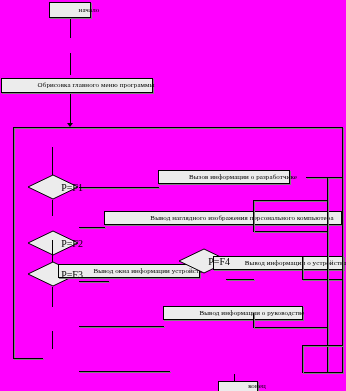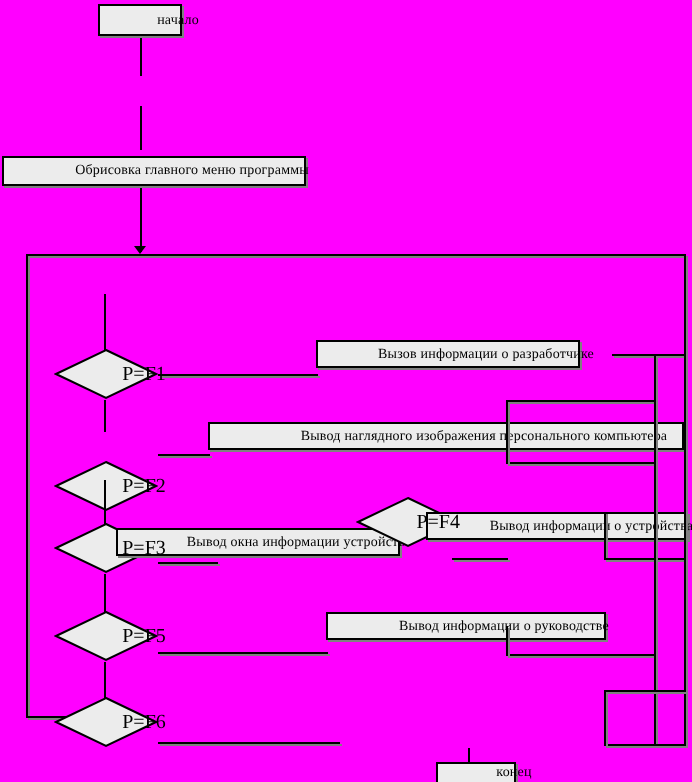--- a/index.html
+++ b/index.html
@@ -149,40 +149,28 @@
     <span class="dia-label">P=F4</span>
   </div>
   <div class="node rect" style="left:213px; top:256px; width:131px; height:14px;">
     <span>Вывод информации о устройствах</span>
   </div>
   <div class="ln h sh" style="left:226px; top:279px; width:28px;"></div>
   <div class="ln v sh" style="left:302px; top:256px; height:24px;"></div>
   <div class="ln h sh" style="left:302px; top:279px; width:40px;"></div>
 
   <div class="ln v" style="left:52px; top:287px; height:20px;"></div>
-  <div class="node diamond" style="left:27px; top:305px; width:52px; height:26px;">
-    <svg class="dia-shape" viewBox="0 0 52 26" preserveAspectRatio="none">
-      <polygon points="26,1 51,13 26,25 1,13" fill="#ECECEC" stroke="#000000" stroke-width="1"></polygon>
-    </svg>
-    <span class="dia-label">P=F5</span>
-  </div>
   <div class="ln h sh" style="left:79px; top:326px; width:85px;"></div>
   <div class="node rect" style="left:163px; top:306px; width:140px; height:14px;">
     <span>Вывод информации о руководстве</span>
   </div>
   <div class="ln h sh" style="left:253px; top:327px; width:74px;"></div>
   <div class="ln v sh" style="left:253px; top:313px; height:15px;"></div>
 
   <div class="ln v" style="left:52px; top:331px; height:18px;"></div>
-  <div class="node diamond" style="left:27px; top:348px; width:52px; height:26px;">
-    <svg class="dia-shape" viewBox="0 0 52 26" preserveAspectRatio="none">
-      <polygon points="26,1 51,13 26,25 1,13" fill="#ECECEC" stroke="#000000" stroke-width="1"></polygon>
-    </svg>
-    <span class="dia-label">P=F6</span>
-  </div>
   <div class="ln h sh" style="left:79px; top:371px; width:91px;"></div>
   <div class="ln v" style="left:234px; top:374px; height:8px;"></div>
   <div class="node rect" style="left:218px; top:381px; width:33px; height:11px;">
     <span>конец</span>
   </div>
 
   <div class="ln v sh" style="left:342px; top:127px; height:245px;"></div>
   <div class="ln v sh" style="left:327px; top:177px; height:195px;"></div>
   <div class="ln h sh" style="left:302px; top:372px; width:41px;"></div>
   <div class="ln v sh" style="left:302px; top:345px; height:28px;"></div>

